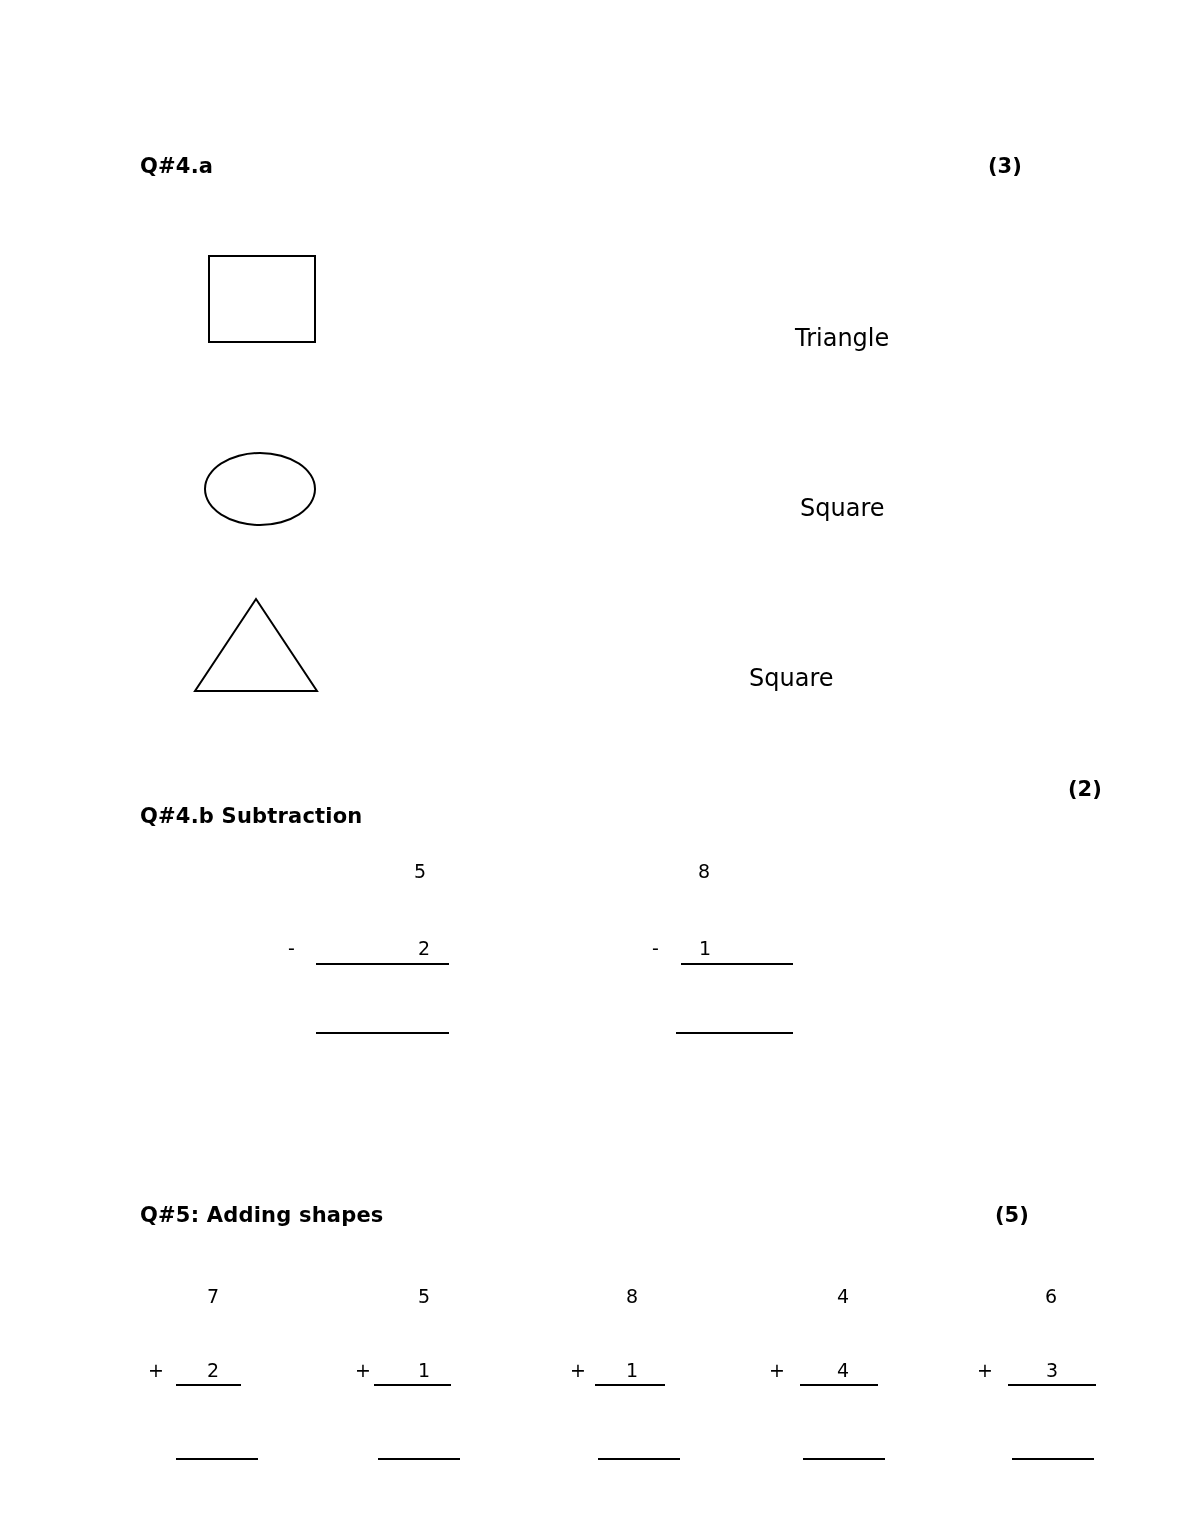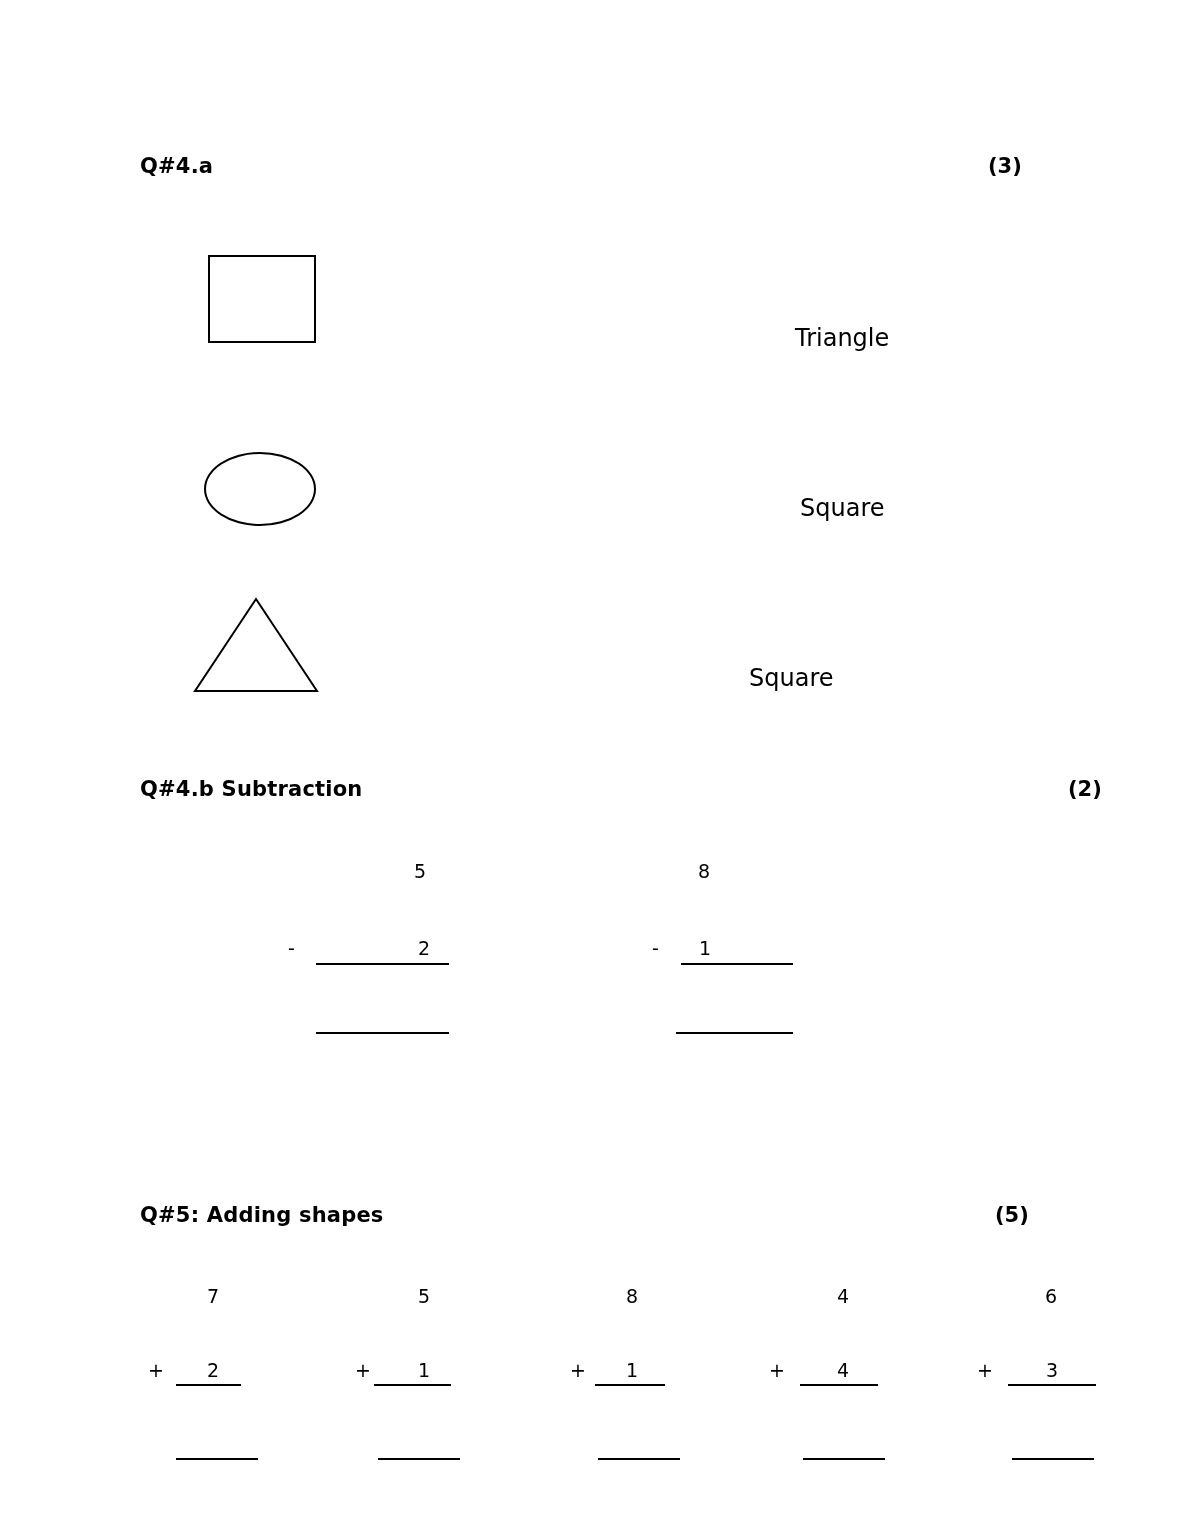--- a/index.html
+++ b/index.html
@@ -111,21 +111,21 @@
       <polygon points="64,3 125,95 3,95" fill="none" stroke="#000" stroke-width="2"></polygon>
     </svg>
   </div>
 
   <div class="shape-name" style="left:795px; top:324px;">Triangle</div>
 
   <div class="shape-name" style="left:800px; top:494px;">Square</div>
 
   <div class="shape-name" style="left:749px; top:664px;">Square</div>
 
-  <div class="q-head" style="left:140px; top:777px;">Q#4.b Subtraction</div>
+  <div class="q-head" style="left:140px; top:804px;">Q#4.b Subtraction</div>
 
   <div class="q-marks" style="left:1068px; top:777px;">(2)</div>
 
   <div class="num" style="left:396px; top:860px; width:48px;">5</div>
   <div class="op" style="left:288px; top:937px;">-</div>
   <div class="num" style="left:400px; top:937px; width:48px;">2</div>
   <div class="rule" style="left:316px; top:963px; width:133px;"></div>
   <div class="rule" style="left:316px; top:1032px; width:133px;"></div>
 
   <div class="num" style="left:680px; top:860px; width:48px;">8</div>

